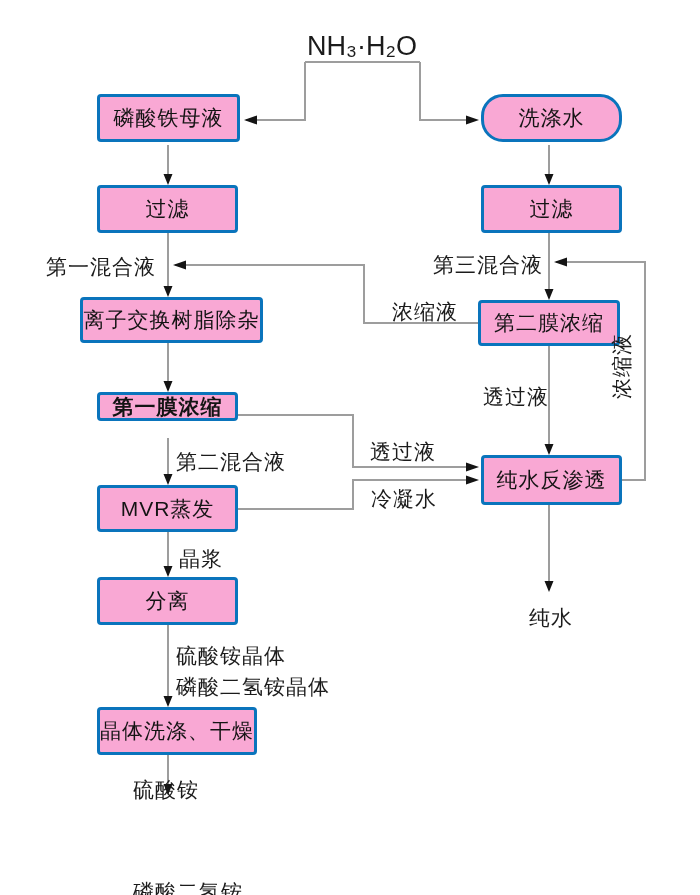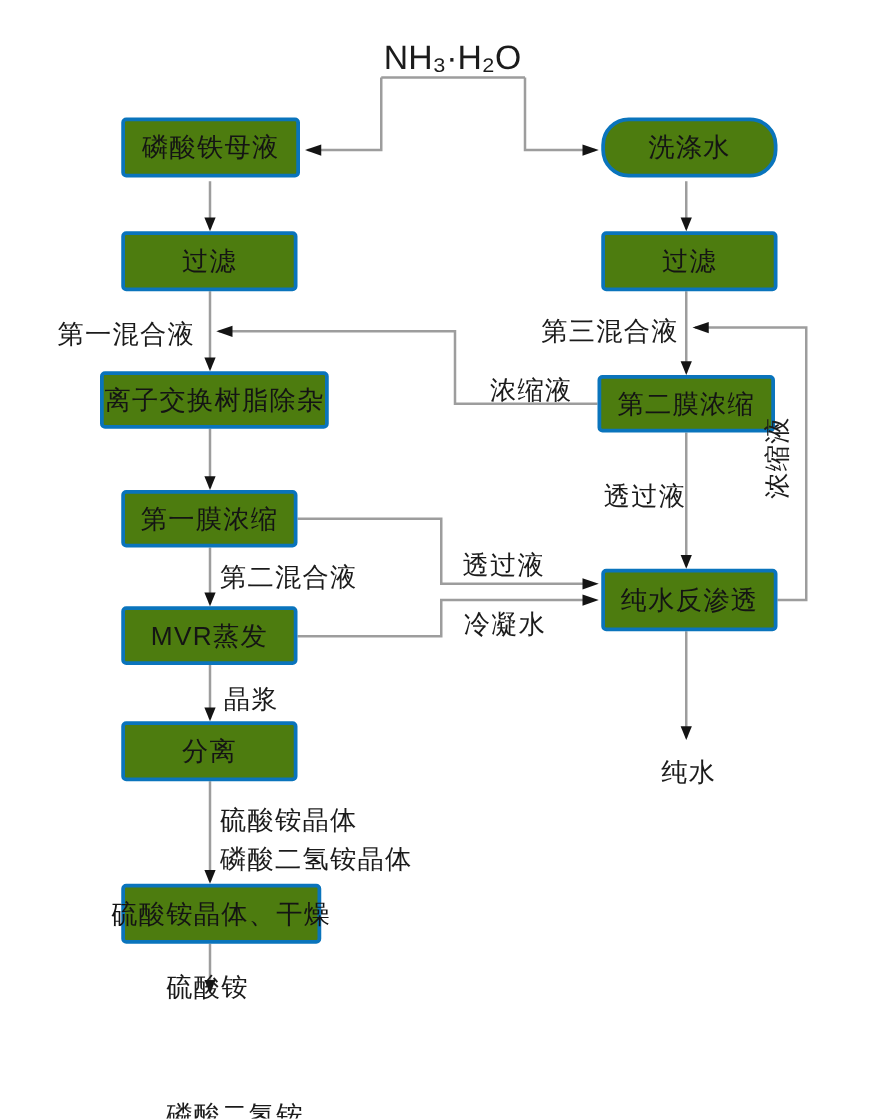--- a/index.html
+++ b/index.html
@@ -9,21 +9,21 @@
     width: 700px;
     height: 895px;
     background: #ffffff;
     overflow: hidden;
     color: #1b1b1b;
   }
   svg.connectors { position: absolute; left: 0; top: 0; }
   .node {
     position: absolute;
     box-sizing: border-box;
-    background: #4d7c0f;
+    background: #f9a8d4;
     border: 3px solid #0A74BC;
     border-radius: 4px;
     display: flex;
     align-items: center;
     justify-content: center;
     font-size: 21px;
     color: #141414;
     white-space: nowrap;
     letter-spacing: 1px;
   }
@@ -85,24 +85,24 @@
       <polygon points="466,462.5 466,471.5 479,467"></polygon>
       <polygon points="466,475.5 466,484.5 479,480"></polygon>
     </g>
   </svg>
 
   <div class="node" style="left:97px;top:94px;width:143px;height:48px;">磷酸铁母液</div>
   <div class="node" style="left:481px;top:94px;width:141px;height:48px;border-radius:22px;">洗涤水</div>
   <div class="node" style="left:97px;top:185px;width:141px;height:48px;">过滤</div>
   <div class="node" style="left:481px;top:185px;width:141px;height:48px;">过滤</div>
   <div class="node" style="left:80px;top:297px;width:183px;height:46px;">离子交换树脂除杂</div>
-  <div class="node" style="left:97px;top:392px;width:141px;height:46px;">第一膜浓缩</div>
+  <div class="node" style="left:97px;top:392px;width:141px;height:29px;font-weight:bold;">第一膜浓缩</div>
   <div class="node" style="left:97px;top:485px;width:141px;height:47px;">MVR蒸发</div>
   <div class="node" style="left:97px;top:577px;width:141px;height:48px;">分离</div>
-  <div class="node" style="left:97px;top:707px;width:160px;height:48px;">硫酸铵晶体、干燥</div>
+  <div class="node" style="left:97px;top:707px;width:160px;height:48px;">晶体洗涤、干燥</div>
   <div class="node" style="left:478px;top:300px;width:142px;height:46px;">第二膜浓缩</div>
   <div class="node" style="left:481px;top:455px;width:141px;height:50px;">纯水反渗透</div>
 
   <div class="lbl ammonia" style="left:306px;top:31px;width:112px;">NH₃·H₂O</div>
   <div class="lbl" style="left:46px;top:253px;">第一混合液</div>
   <div class="lbl" style="left:433px;top:251px;">第三混合液</div>
   <div class="lbl" style="left:392px;top:298px;">浓缩液</div>
   <div class="lbl" style="left:483px;top:383px;">透过液</div>
   <div class="lbl" style="left:176px;top:448px;">第二混合液</div>
   <div class="lbl" style="left:370px;top:438px;">透过液</div>

